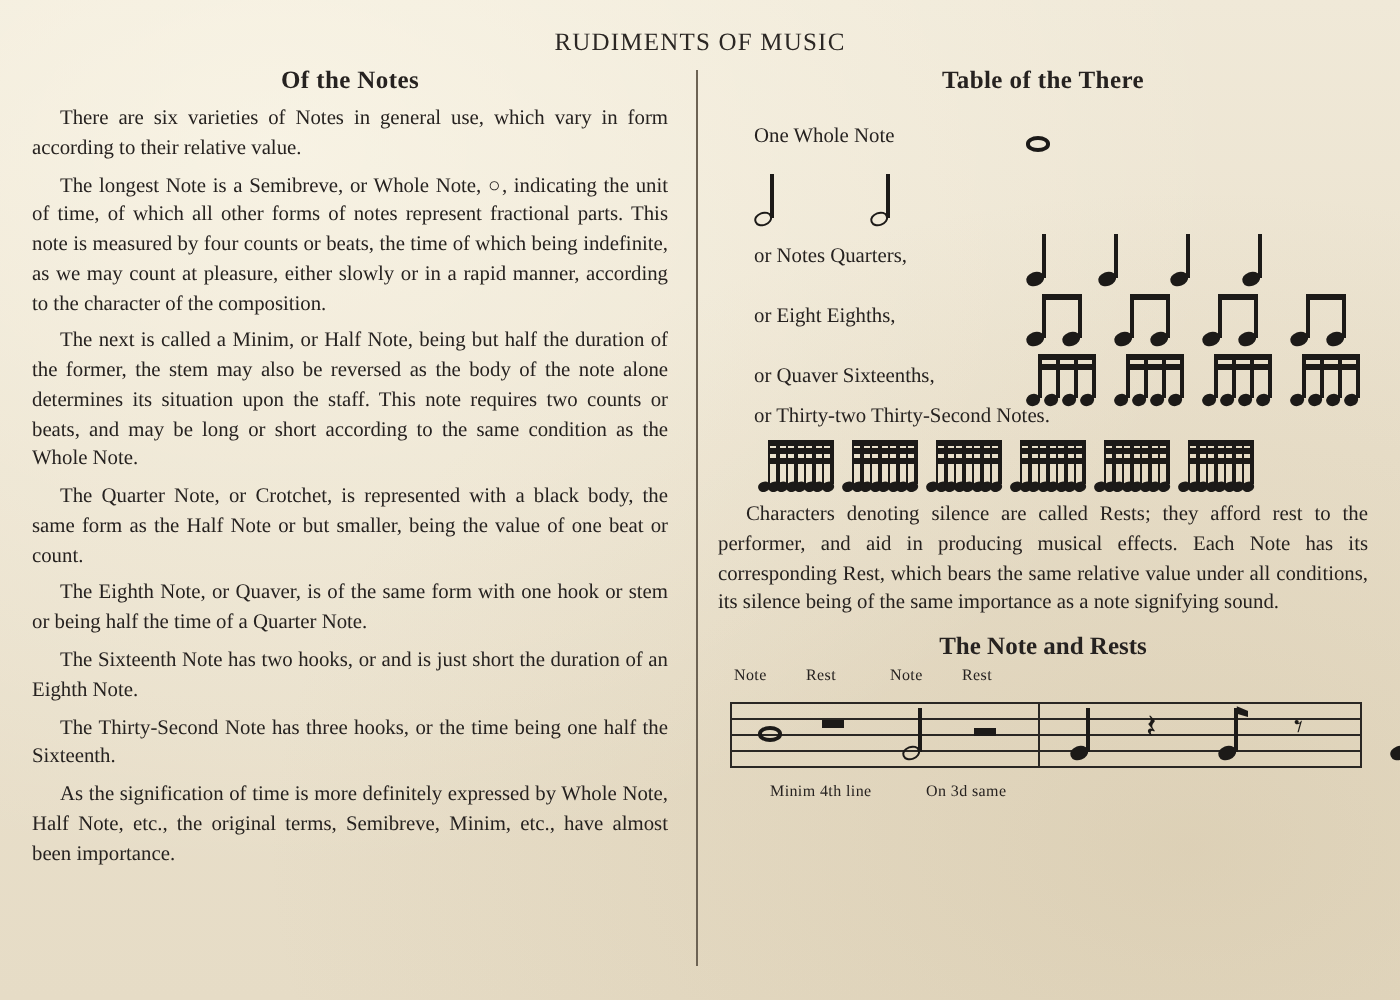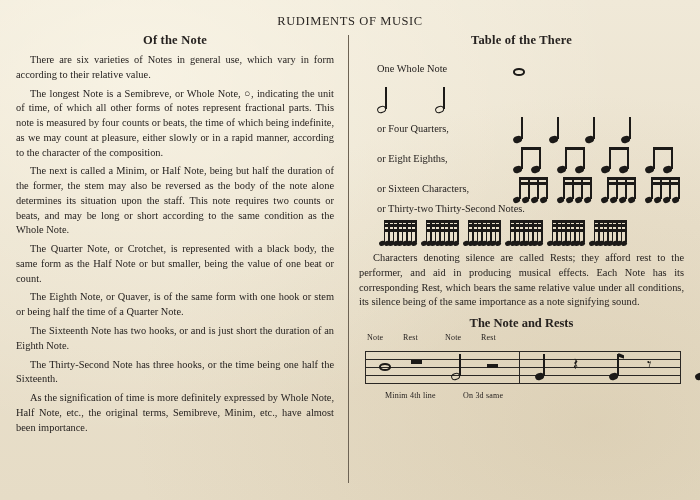--- a/index.html
+++ b/index.html
@@ -212,21 +212,21 @@
 </head>
 <body>
 
 <div class="page">
 
   <div class="running-head">RUDIMENTS OF MUSIC</div>
 
   <div class="columns">
 
     <div class="col-left">
-      <h2 class="sec-title">Of the Note</h2>
+      <h2 class="sec-title">Of the Notes</h2>
 
       <p class="body">There are six varieties of Notes in general use, which vary in form according to their relative value.</p>
       <p class="body">The longest Note is a Semibreve, or Whole Note, ○, indicating the unit of time, of which all other forms of notes represent fractional parts. This note is measured by four counts or beats, the time of which being indefinite, as we may count at pleasure, either slowly or in a rapid manner, according to the character of the composition.</p>
       <p class="body">The next is called a Minim, or Half Note, being but half the duration of the former, the stem may also be reversed as the body of the note alone determines its situation upon the staff. This note requires two counts or beats, and may be long or short according to the same condition as the Whole Note.</p>
       <p class="body">The Quarter Note, or Crotchet, is represented with a black body, the same form as the Half Note or but smaller, being the value of one beat or count.</p>
       <p class="body">The Eighth Note, or Quaver, is of the same form with one hook or stem or being half the time of a Quarter Note.</p>
       <p class="body">The Sixteenth Note has two hooks, or and is just short the duration of an Eighth Note.</p>
       <p class="body">The Thirty-Second Note has three hooks, or the time being one half the Sixteenth.</p>
       <p class="body">As the signification of time is more definitely expressed by Whole Note, Half Note, etc., the original terms, Semibreve, Minim, etc., have almost been importance.</p>
     </div>
@@ -254,21 +254,21 @@
                 <span class="stem"></span>
               </span>
             <span class="n qn">
                 <span class="head hollow"></span>
                 <span class="stem"></span>
               </span>
           </div>
         </div>
 
         <div class="tbl-row">
-          <div class="tbl-label">or Four Quarters,</div>
+          <div class="tbl-label">or Notes Quarters,</div>
           <div class="tbl-figs" style="gap:24px;">
             <span class="n qn">
                 <span class="head"></span>
                 <span class="stem"></span>
               </span>
             <span class="n qn">
                 <span class="head"></span>
                 <span class="stem"></span>
               </span>
             <span class="n qn">
@@ -310,21 +310,21 @@
               <span class="head" style="left:0;"></span>
                 <span class="stem" style="left:8.2px;"></span>
               <span class="head" style="left:18px;"></span>
                 <span class="stem" style="left:26.2px;"></span>
               <span class="beam" style="left:8.2px; width:19.6px;"></span>
             </span>
           </div>
         </div>
 
         <div class="tbl-row">
-          <div class="tbl-label">or Sixteen Characters,</div>
+          <div class="tbl-label">or Quaver Sixteenths,</div>
           <div class="tbl-figs" style="gap:10px;">
             <span class="grp" style="width:34px;">
               <span class="head" style="left:0; width:7px; height:5.5px;"></span>
                 <span class="stem" style="left:6.4px;"></span>
               <span class="head" style="left:9px; width:7px; height:5.5px;"></span>
                 <span class="stem" style="left:15.4px;"></span>
               <span class="head" style="left:18px; width:7px; height:5.5px;"></span>
                 <span class="stem" style="left:24.4px;"></span>
               <span class="head" style="left:27px; width:7px; height:5.5px;"></span>
                 <span class="stem" style="left:33.4px;"></span>

